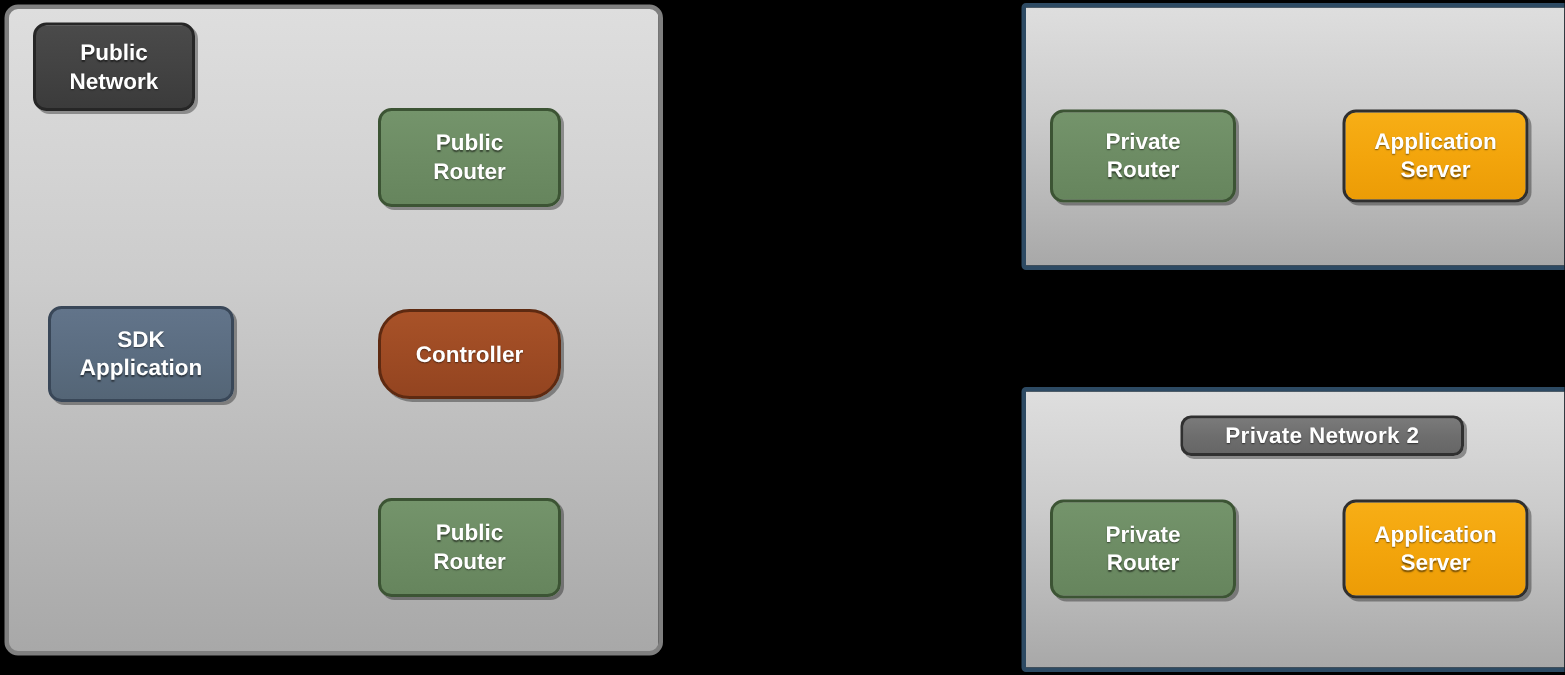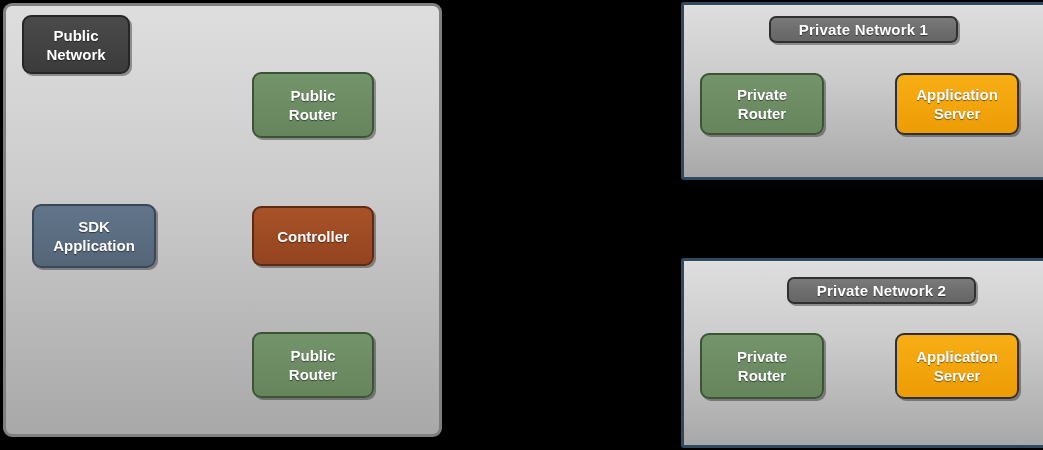--- a/index.html
+++ b/index.html
@@ -122,21 +122,21 @@
   }
   .node-orange {
     background: linear-gradient(to bottom, #f7ae16 0%, #f3a50c 50%, #ec9c06 100%);
     border: 2px solid #2f2f2f;
   }
 
   
   .n-public-internet { left: 16px;  top: 9px;   width: 108px; height: 59px; }
   .n-public-router-1 { left: 246px; top: 66px;  width: 122px; height: 66px; }
   .n-sdk-app         { left: 26px;  top: 198px; width: 124px; height: 64px; }
-  .n-controller      { left: 246px; top: 200px; width: 122px; height: 60px; }
+  .n-controller      { left: 246px; top: 200px; width: 122px; height: 60px; border-radius: 21px; }
   .n-public-router-2 { left: 246px; top: 326px; width: 122px; height: 66px; }
 
   
   .n-private-router { left: 16px;  top: 68px; width: 124px; height: 62px; }
   .n-app-server     { left: 211px; top: 68px; width: 124px; height: 62px; }
   .n-private-router-2 { left: 16px;  top: 72px; width: 124px; height: 66px; }
   .n-app-server-2     { left: 211px; top: 72px; width: 124px; height: 66px; }
 </style>
 </head>
 <body>
@@ -166,21 +166,20 @@
 
     <div class="node node-green n-public-router-2">
       <span>Public</span>
       <span>Router</span>
     </div>
 
   </div>
 
   <div class="zone zone-private zone-private-1">
 
-    <div class="zone-title zt-pn1">Private Network 1</div>
 
     <div class="node node-green n-private-router">
       <span>Private</span>
       <span>Router</span>
     </div>
 
     <div class="node node-orange n-app-server">
       <span>Application</span>
       <span>Server</span>
     </div>

